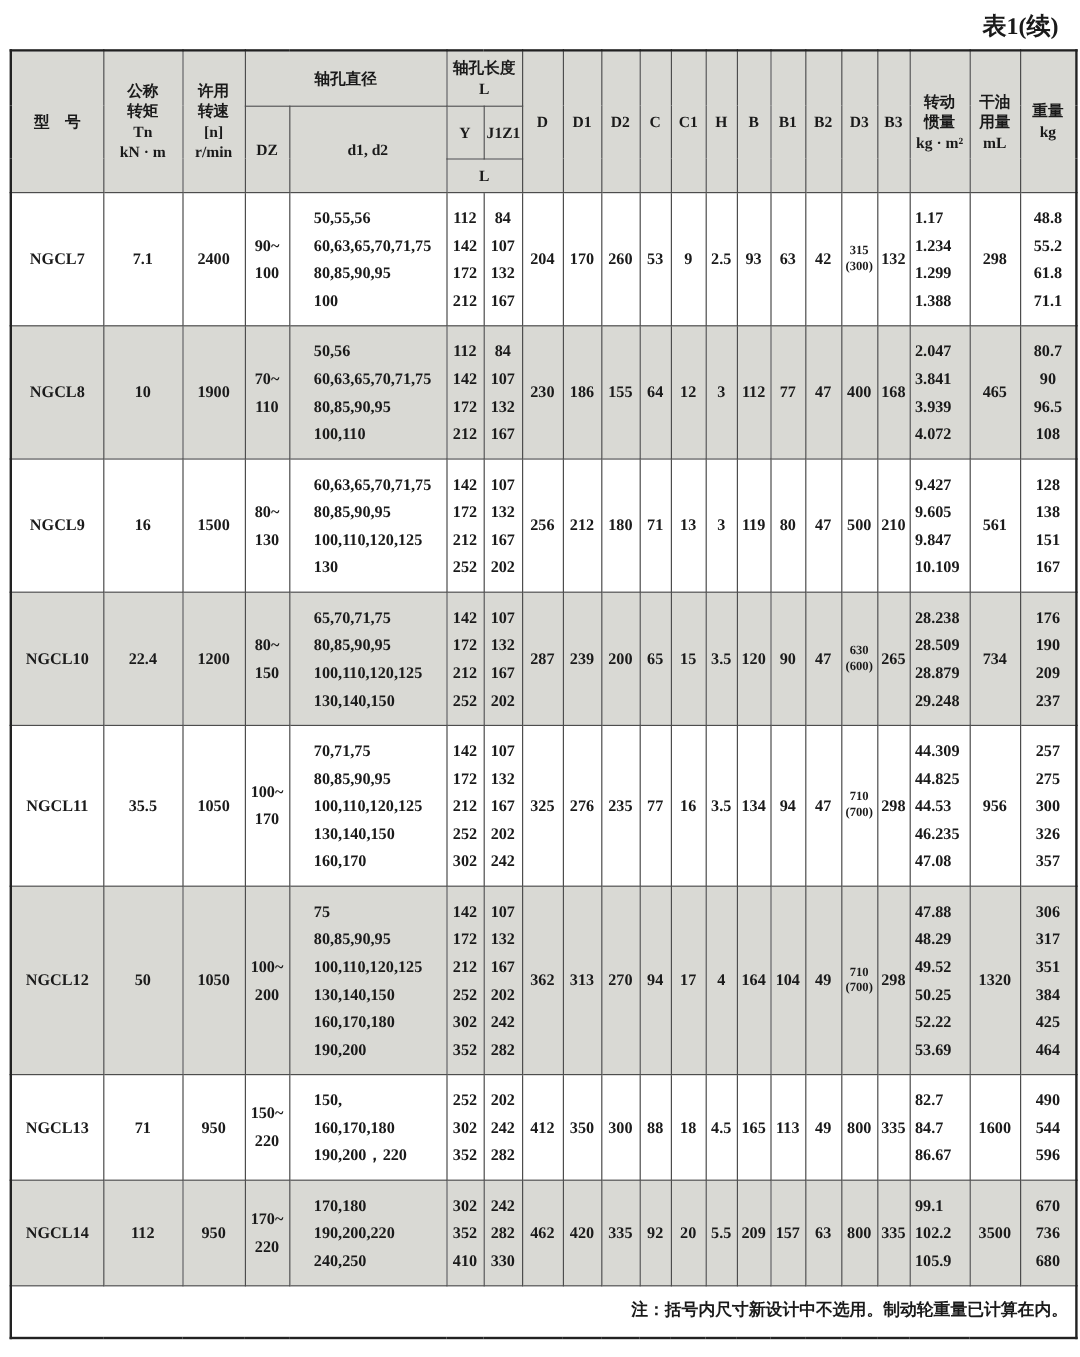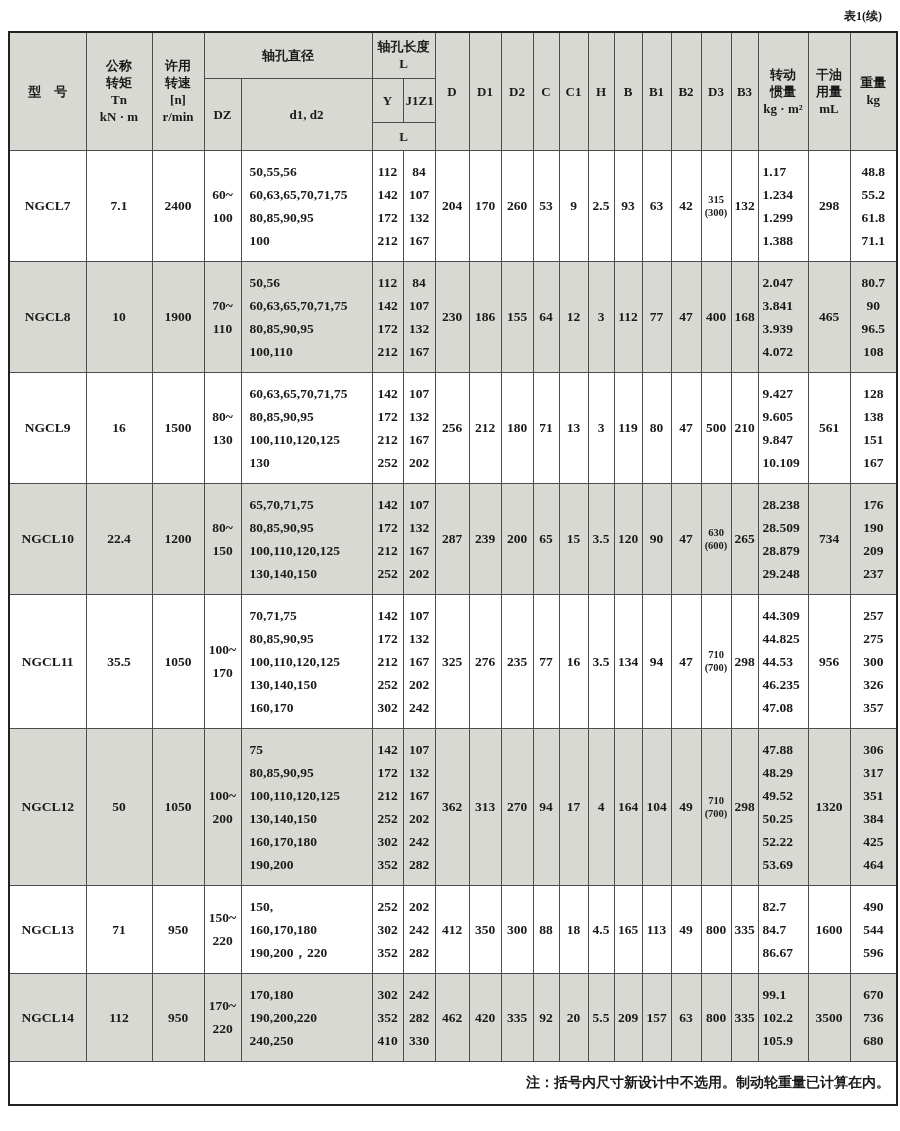--- a/index.html
+++ b/index.html
@@ -7,21 +7,21 @@
   body {
     width: 900px; height: 1131px;
     background: #fff;
     font-family: "Liberation Serif", "DejaVu Serif", serif;
     color: #1a1a1a;
   }
   .title-bar {
     width: 892px;
     text-align: right;
     padding: 8px 10px 6px 0;
-    font-size: 12px;
+    font-size: 20px;
     font-weight: bold;
   }
   table.spec {
     margin-left: 8px;
     width: 885px;
     border-collapse: collapse;
     border: 2px solid #222;
     table-layout: fixed;
   }
   th, td {
@@ -41,21 +41,21 @@
   tr.h1 { height: 46px; }
   tr.h2 { height: 44px; }
   tr.h3 { height: 28px; }
   tbody td {
     font-size: 13.5px;
     line-height: 23px;
     padding: 9px 1px;
     background: #fff;
   }
   tbody tr.shaded td { background: #d9d9d4; }
-  td.ta-l { text-align: left; padding-left: 8px; }
+  td.ta-l { text-align: left; padding-left: 20px; }
   td.pad-s { padding-left: 4px; }
   td.small { font-size: 10.5px; line-height: 13px; margin-top: 24px; }
   tfoot td {
     background: #fff;
     text-align: right;
     font-size: 14px;
     padding: 12px 6px 12px 20px;
     line-height: 18px;
   }
 </style>
@@ -143,21 +143,21 @@
     <tr class="h3">
       <th colspan="2">L</th>
     </tr>
   </thead>
   <tbody id="tbody">
       <tr>
         <td>NGCL7</td>
         <td>7.1</td>
         <td>2400</td>
         <td>
-          <div>60~</div>
+          <div>90~</div>
           <div>100</div>
         </td>
         <td class="ta-l">
           <div>50,55,56</div>
           <div>60,63,65,70,71,75</div>
           <div>80,85,90,95</div>
           <div>100</div>
         </td>
         <td>
           <div>112</div>

